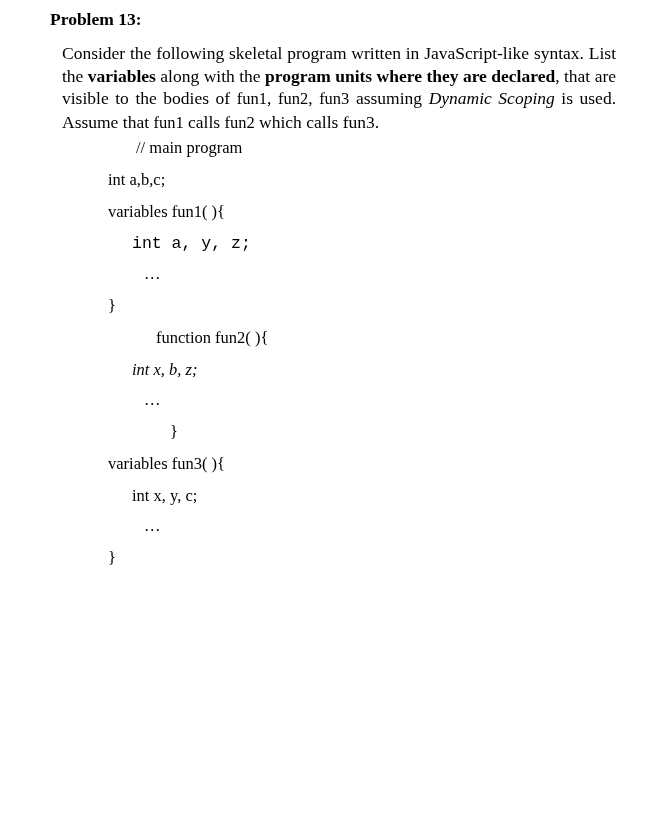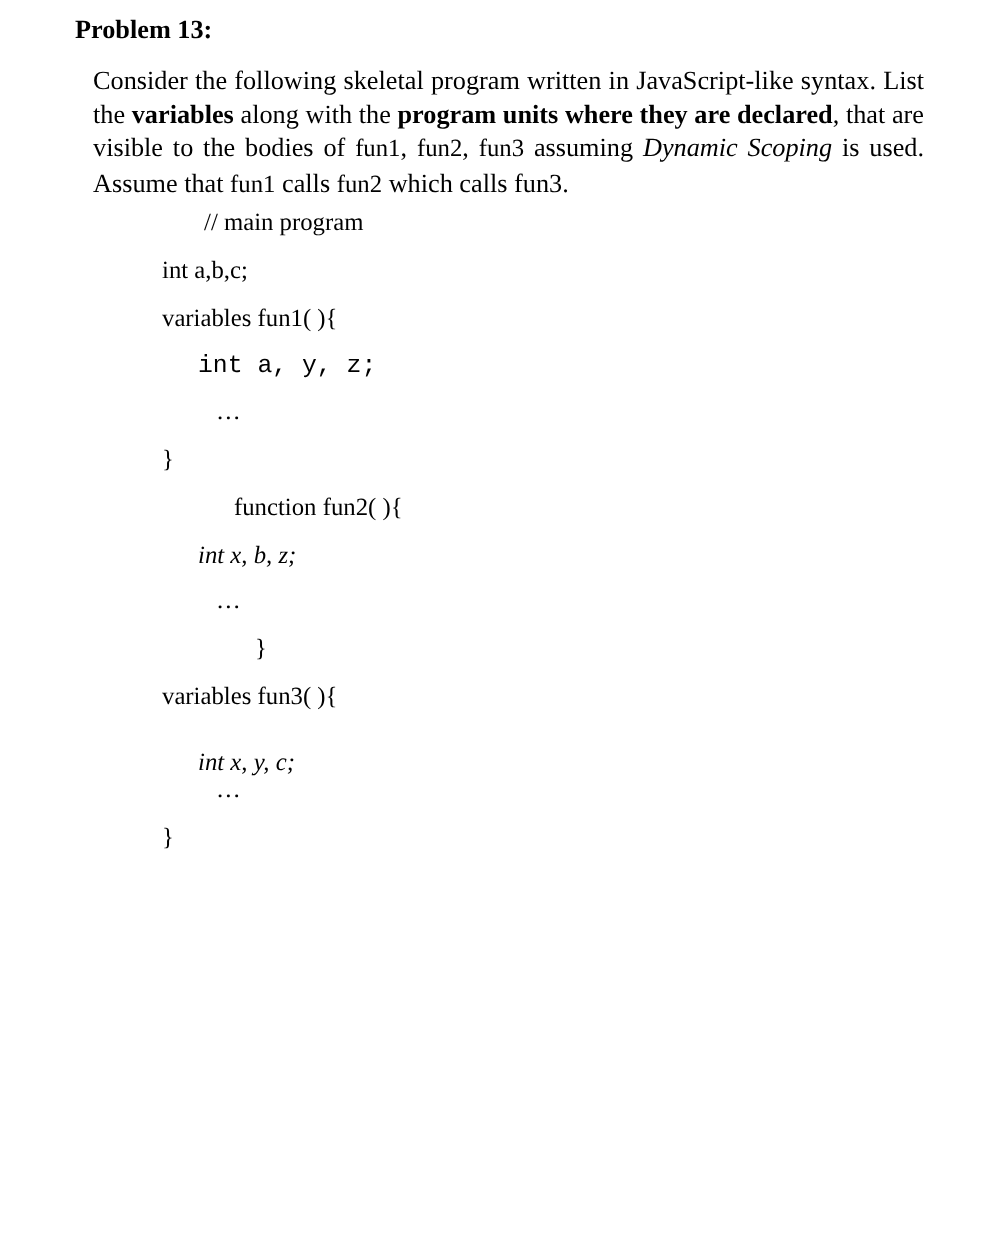--- a/index.html
+++ b/index.html
@@ -62,16 +62,16 @@
   <div class="code-line" style="top:32px;left:0px;">int a,b,c;</div>
   <div class="code-line" style="top:64px;left:0px;">variables fun1( ){</div>
   <div class="code-line" style="top:96px;left:24px;font-family:Liberation Mono, monospace;">int a, y, z;</div>
   <div class="code-line" style="top:126px;left:36px;">…</div>
   <div class="code-line" style="top:158px;left:0px;">}</div>
   <div class="code-line" style="top:190px;left:0px;margin-left:48px;">function fun2( ){</div>
   <div class="code-line" style="top:222px;left:24px;font-style:italic;">int x, b, z;</div>
   <div class="code-line" style="top:252px;left:36px;">…</div>
   <div class="code-line" style="top:284px;left:62px;">}</div>
   <div class="code-line" style="top:316px;left:0px;">variables fun3( ){</div>
-  <div class="code-line" style="top:360px;left:24px;font-style:italic;">int x, y, c;</div>
+  <div class="code-line" style="top:348px;left:24px;">int x, y, c;</div>
   <div class="code-line" style="top:378px;left:36px;">…</div>
   <div class="code-line" style="top:410px;left:0px;">}</div>
 </div>
 
 </body></html>

